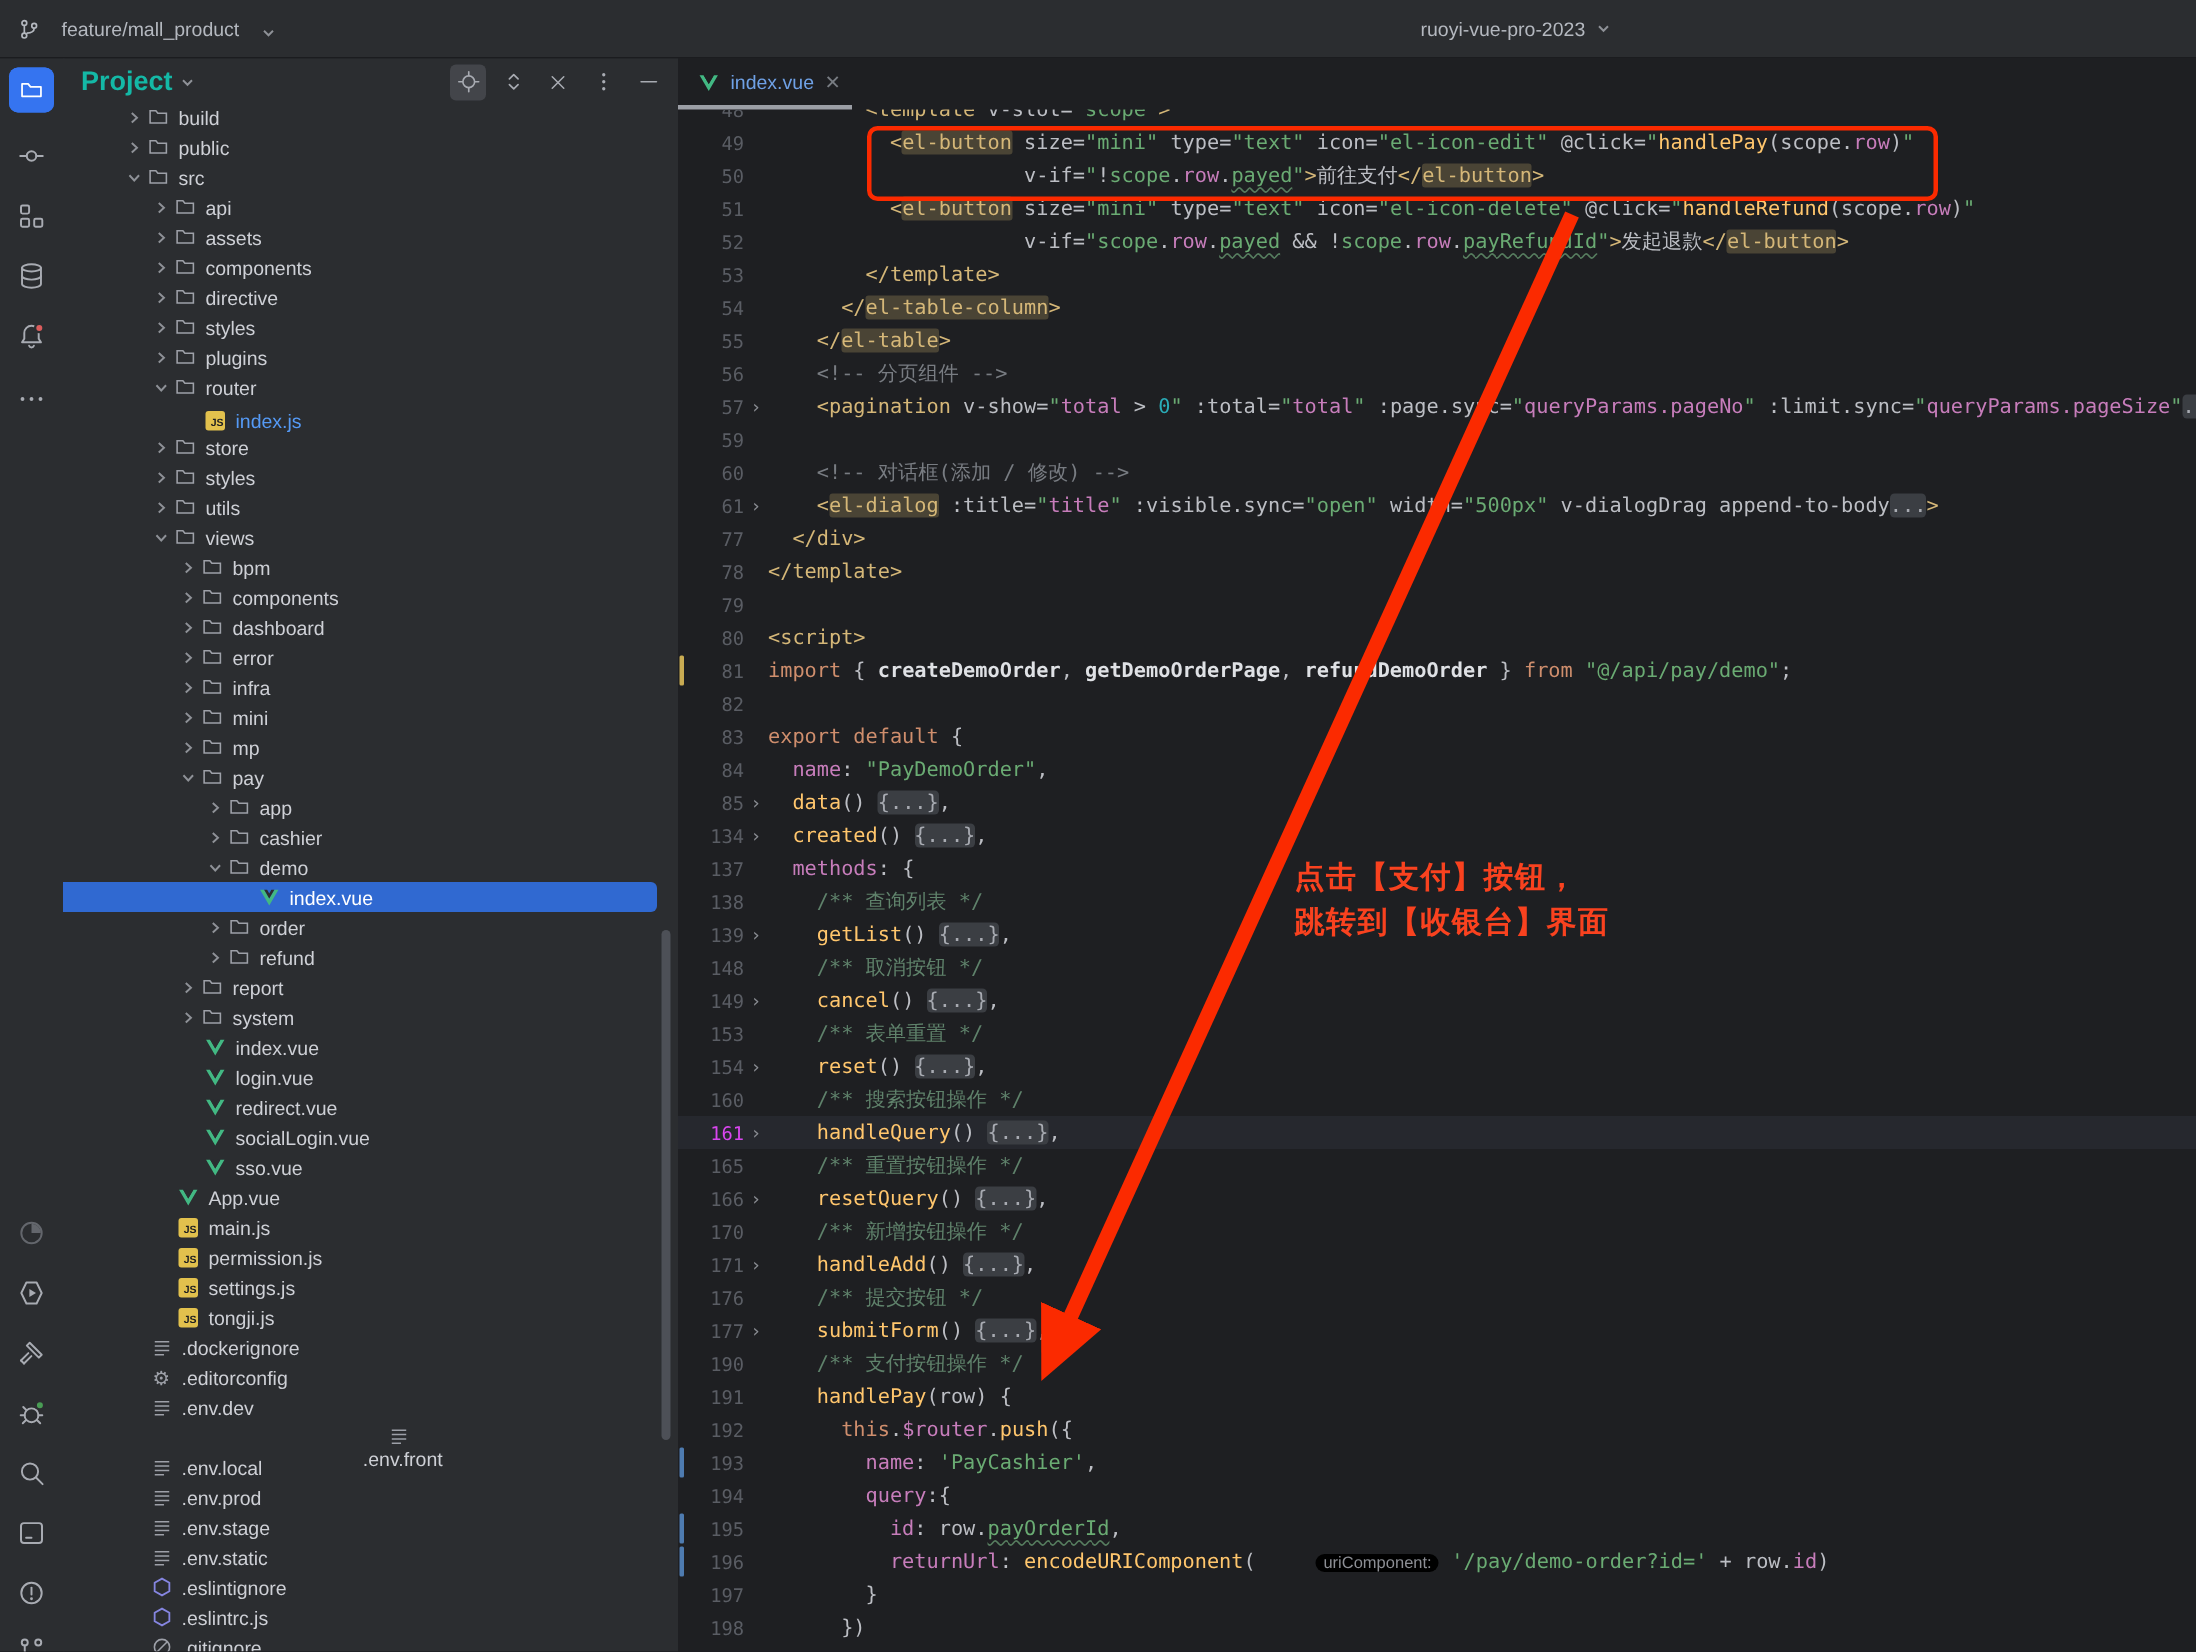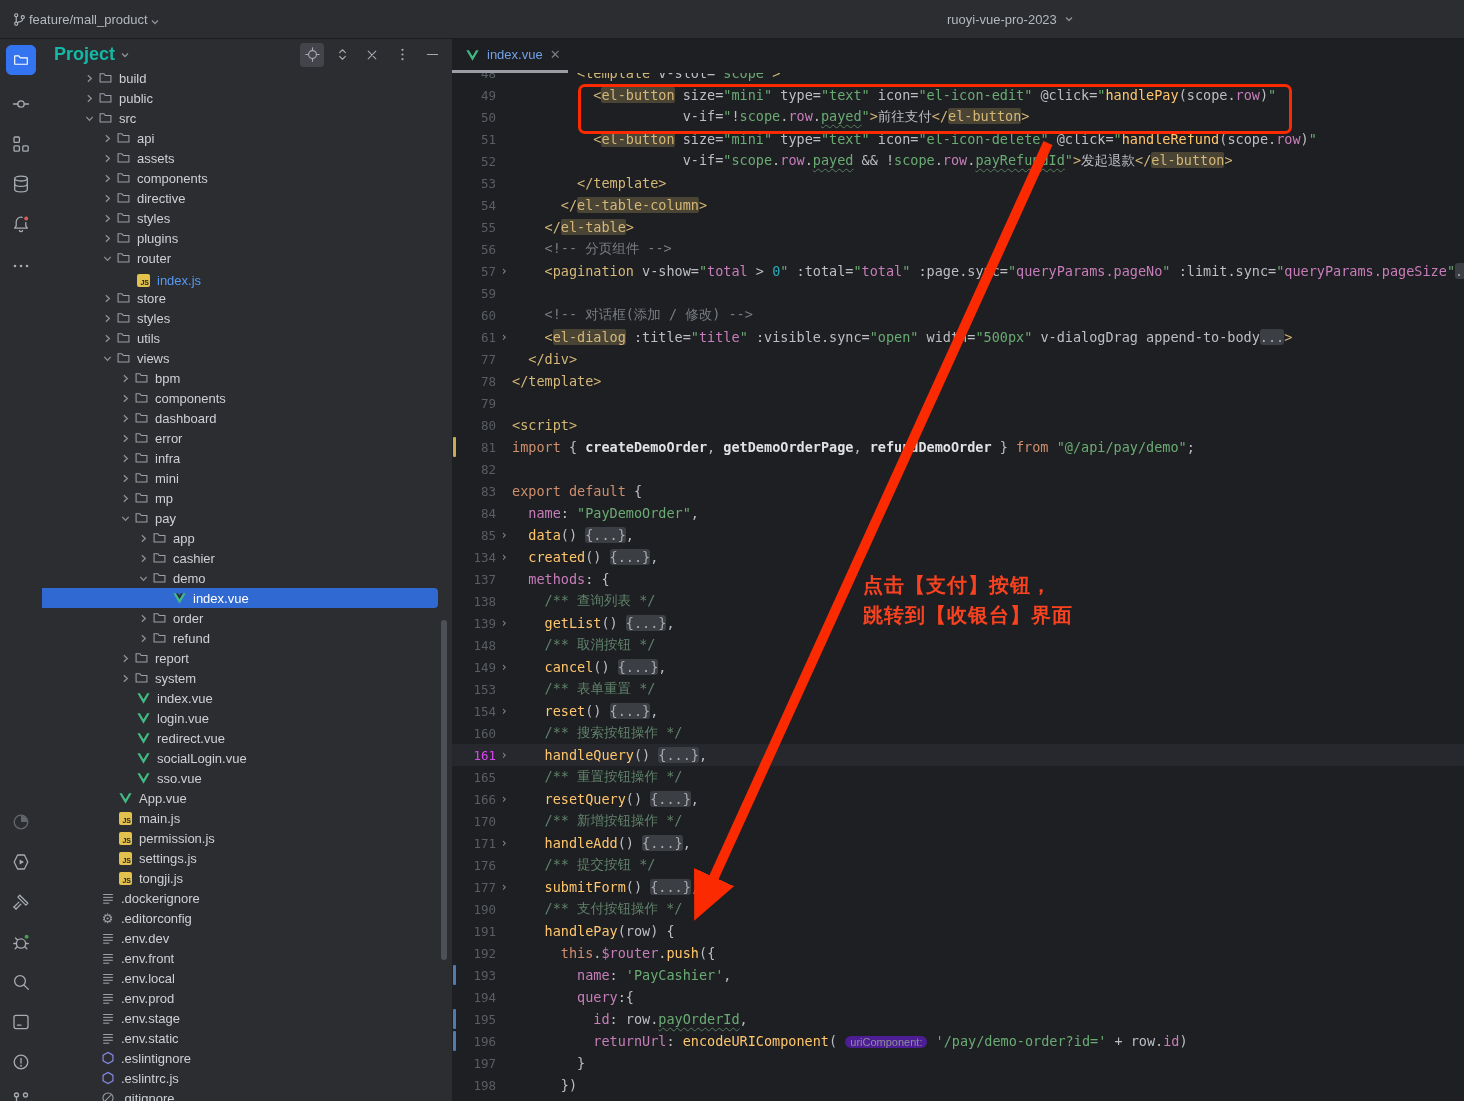--- a/index.html
+++ b/index.html
@@ -1,21 +1,21 @@
 <!DOCTYPE html>
 <html><head>
 <meta charset="utf-8">
 <style>
   html,body{margin:0;padding:0;}
   body{width:1464px;height:1101px;overflow:hidden;position:relative;background:#1e1f22;
        font-family:"Liberation Sans",sans-serif;-webkit-font-smoothing:antialiased;}
   
   .titlebar{position:absolute;left:0;top:0;width:1464px;height:38px;background:#2b2d30;
             border-bottom:1px solid #1b1c1f;display:flex;align-items:center;}
-  .branch-widget{display:flex;align-items:flex-end;gap:2px;margin-left:12px;color:#b4b8bf;font-size:13px;}
+  .branch-widget{display:flex;align-items:flex-end;gap:14px;margin-left:12px;color:#b4b8bf;font-size:13px;}
   .proj-selector{position:absolute;left:947px;top:0;height:38px;display:flex;align-items:center;gap:7px;
                  color:#b4b8bf;font-size:13px;}
   .chev-sm{width:10px;height:10px;}
   
   .stripe{position:absolute;left:0;top:39px;width:42px;height:1062px;background:#2b2d30;
           border-right:1px solid #222428;}
   .stripe .sbtn{position:absolute;left:6px;width:30px;height:30px;display:flex;align-items:center;
                 justify-content:center;border-radius:6px;}
   .sbtn.active{background:#3574f0;}
   
@@ -56,22 +56,22 @@
            font-family:"DejaVu Sans Mono",monospace;padding-right:0;}
   .row.cur .ln{color:#d946ef;}
   .row .foldc{width:16px;flex:0 0 16px;text-align:center;color:#8a8d93;font-size:12px;}
   .row .code{padding-left:0;}
   
   .t{color:#d5b778}.th{color:#d5b778;background:#4a4435;border-radius:2px}
   .a{color:#bcbec4}.s{color:#6aab73}.e{color:#c77dbb}.k{color:#cf8e6d}.f{color:#ffc66d}
   .w{color:#dfe1e5;font-weight:700}.d{color:#5f826b}.c{color:#787c82}.n{color:#2aacb8}.p{color:#bcbec4}
   .u{color:#6aab73;text-decoration:underline wavy #567d5f 1px;text-underline-offset:3px;}
   .F{color:#a8abb2;background:#3b3e43;border-radius:3px;}
-  .h{color:#8c8e94;background:#4c1d95;border-radius:8px;padding:0 5px;font-size:11px;
-     font-family:"Liberation Sans",sans-serif;}
+  .h{color:#8c8e94;background:#000000;border-radius:8px;padding:0 5px;font-size:11px;
+     font-family:"Liberation Sans",sans-serif;margin-left:32px;}
   
   .red-box{position:absolute;left:578px;top:84px;width:708px;height:44px;border:3.5px solid #fb2a00;
            border-radius:7px;pointer-events:none;z-index:30;}
   .arrow-svg{position:absolute;left:0;top:0;z-index:29;pointer-events:none;}
   .note{position:absolute;left:863px;top:570px;z-index:31;color:#f9421f;font-size:20px;font-weight:700;
         line-height:30px;letter-spacing:1px;pointer-events:none;}
   svg{display:block;}
 </style>
 </head>
 <body>
@@ -770,21 +770,21 @@
         <span class="ticon">
           <svg width="14" height="14" viewBox="0 0 16 16" stroke="#9da0a8" stroke-width="1.2">
             <line x1="2.5" y1="4" x2="13.5" y2="4"></line>
             <line x1="2.5" y1="7.3" x2="13.5" y2="7.3"></line>
             <line x1="2.5" y1="10.6" x2="13.5" y2="10.6"></line>
             <line x1="2.5" y1="13.9" x2="9.5" y2="13.9"></line>
           </svg>
         </span>
         <span>.env.dev</span>
       </div>
-      <div class="trow" style="padding-left: 57px;">
+      <div class="trow" style="padding-left: 57px; flex-direction: column;">
         <span class="ticon">
           <svg width="14" height="14" viewBox="0 0 16 16" stroke="#9da0a8" stroke-width="1.2">
             <line x1="2.5" y1="4" x2="13.5" y2="4"></line>
             <line x1="2.5" y1="7.3" x2="13.5" y2="7.3"></line>
             <line x1="2.5" y1="10.6" x2="13.5" y2="10.6"></line>
             <line x1="2.5" y1="13.9" x2="9.5" y2="13.9"></line>
           </svg>
         </span>
         <span>.env.front</span>
       </div>

